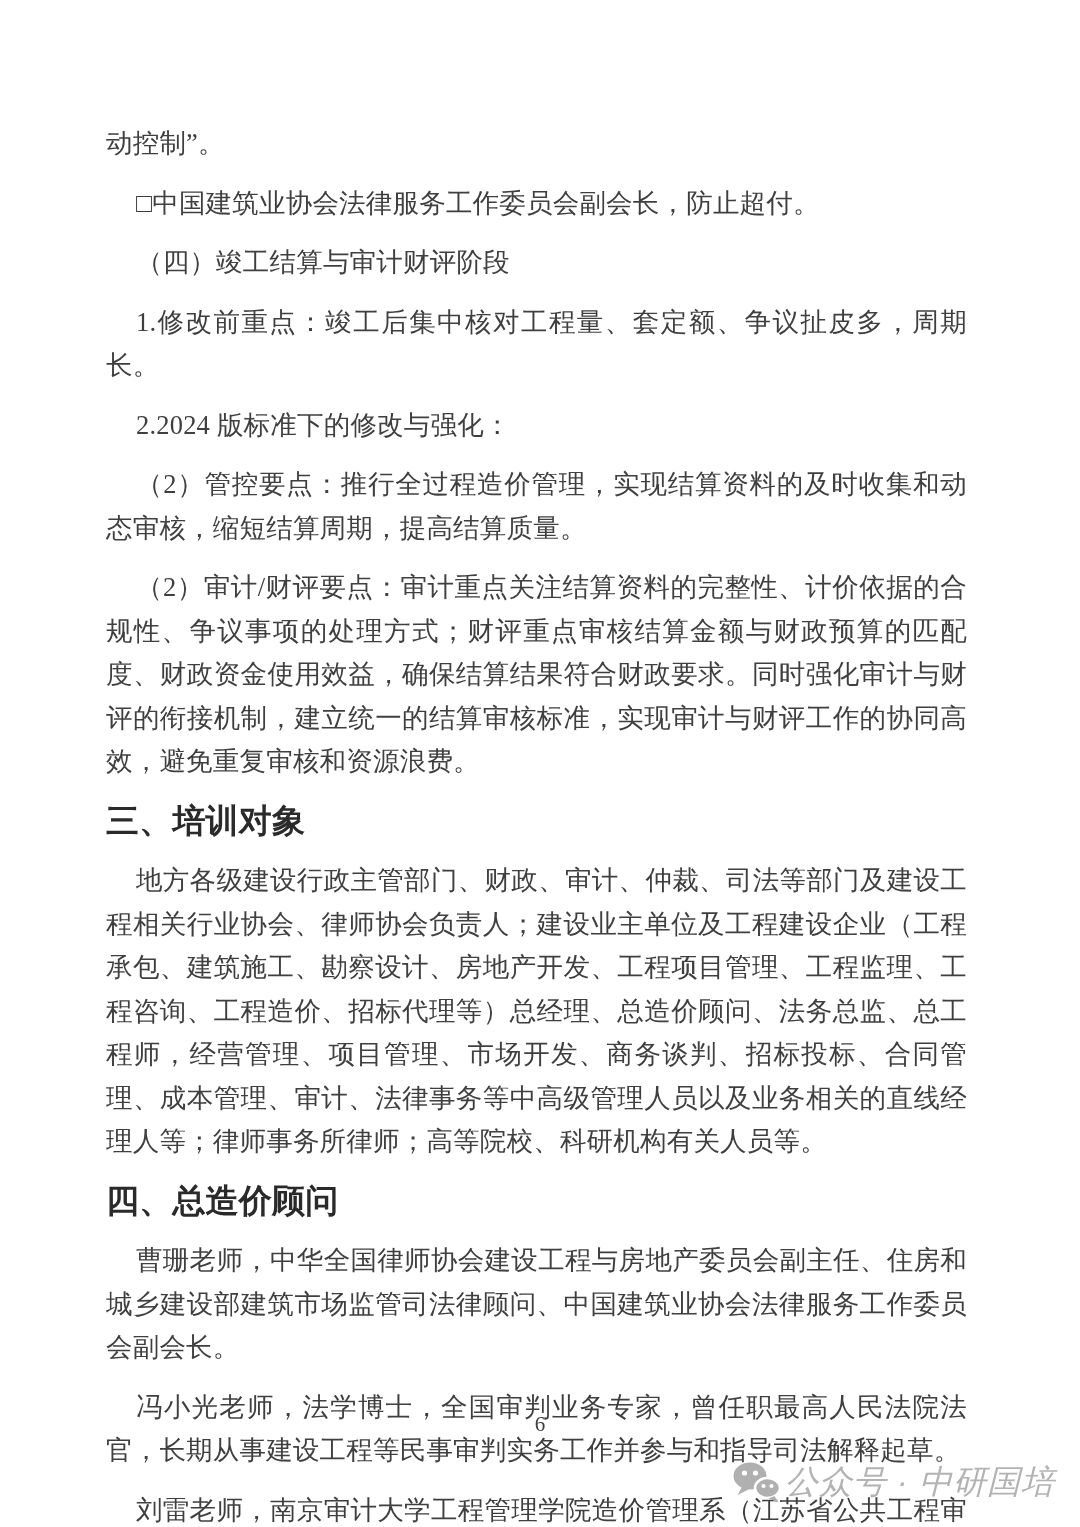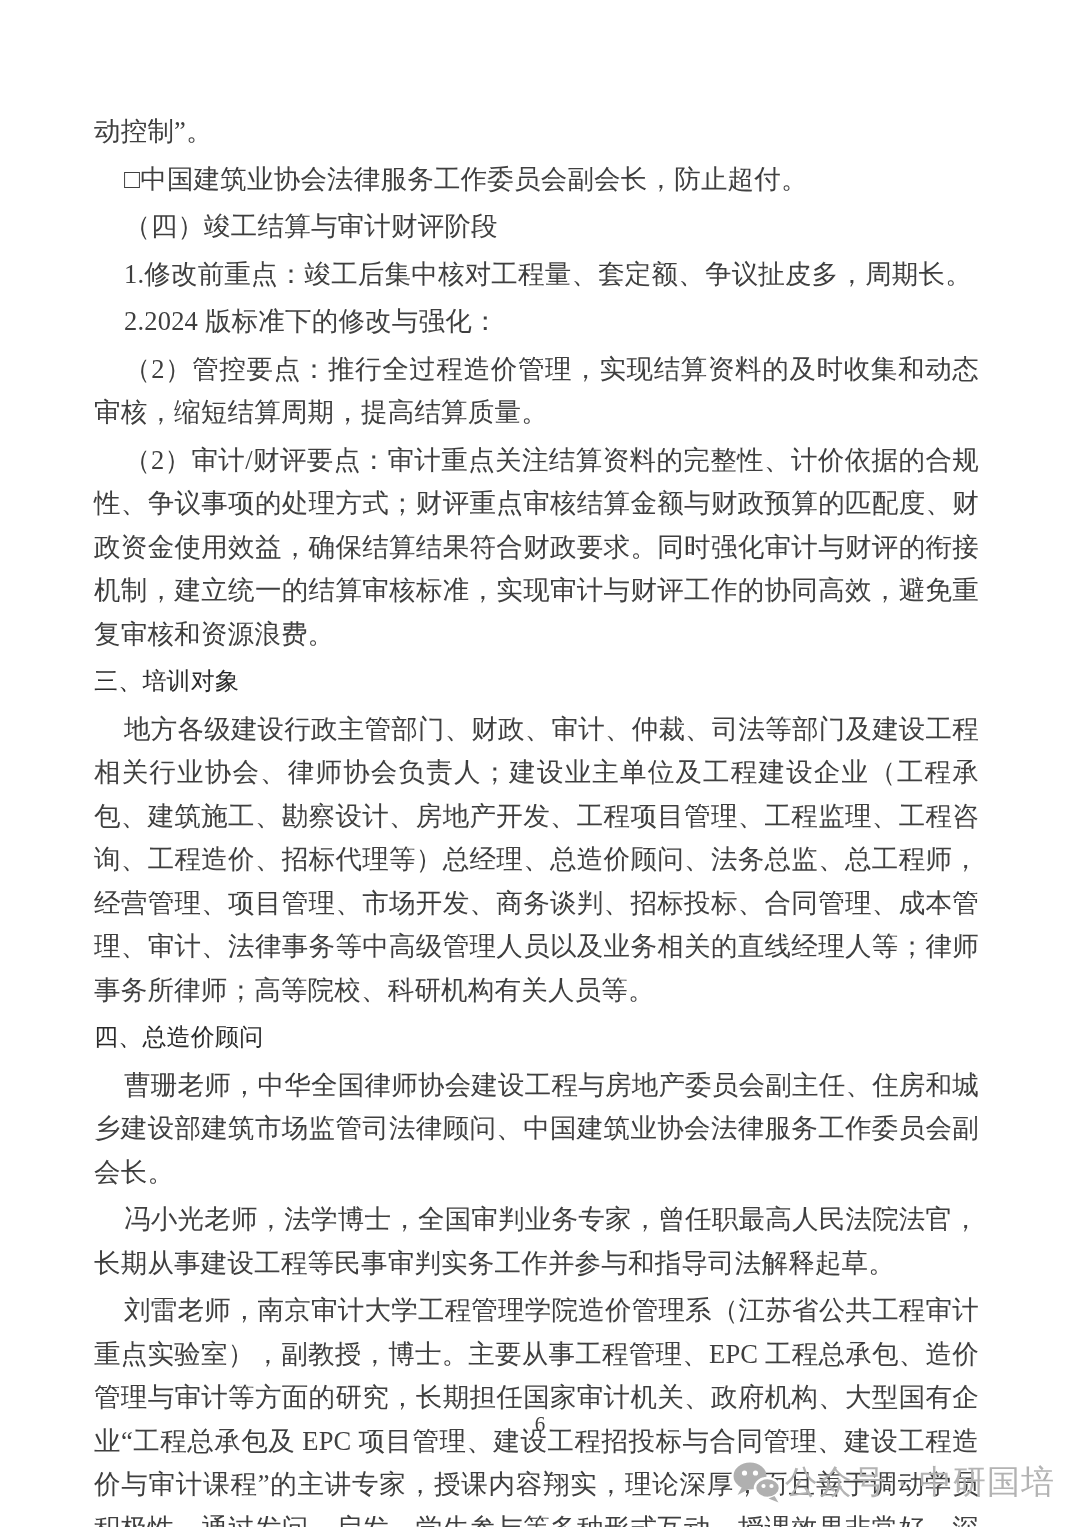--- a/index.html
+++ b/index.html
@@ -20,50 +20,51 @@
     left: 90px;
     top: 106px;
     width: 893px;
     font-size: 26.5px;
     line-height: 43.5px;
     color: #3f3f3f;
     text-align: justify;
     letter-spacing: 0.2px;
   }
   .doc-body p {
-    margin: 4px;
+    margin: 16px;
     padding: 0;
   }
   .doc-body p.indent {
     text-indent: 30px;
   }
   .doc-body p.heading {
-    font-weight: normal;
+    font-weight: bold;
     color: #2a2a2a;
-    font-size: 24px;
+    font-size: 33px;
     text-indent: 0;
   }
   .page-number {
     position: absolute;
     left: 0;
     top: 1412px;
     width: 1080px;
     text-align: center;
     font-size: 21px;
     color: #3f3f3f;
     font-family: "Liberation Serif", "DejaVu Serif", serif;
   }
   .footer-watermark {
     position: absolute;
     right: 25px;
     bottom: 22px;
     display: flex;
     align-items: center;
     gap: 3px;
     font-family: "Liberation Sans", "DejaVu Sans", sans-serif;
+    font-style: italic;
   }
   .watermark-text {
     font-size: 33px;
     color: #b3b3b3;
     letter-spacing: 1px;
     white-space: pre;
   }
   .wechat-icon-box {
     width: 50px;
     height: 44px;

